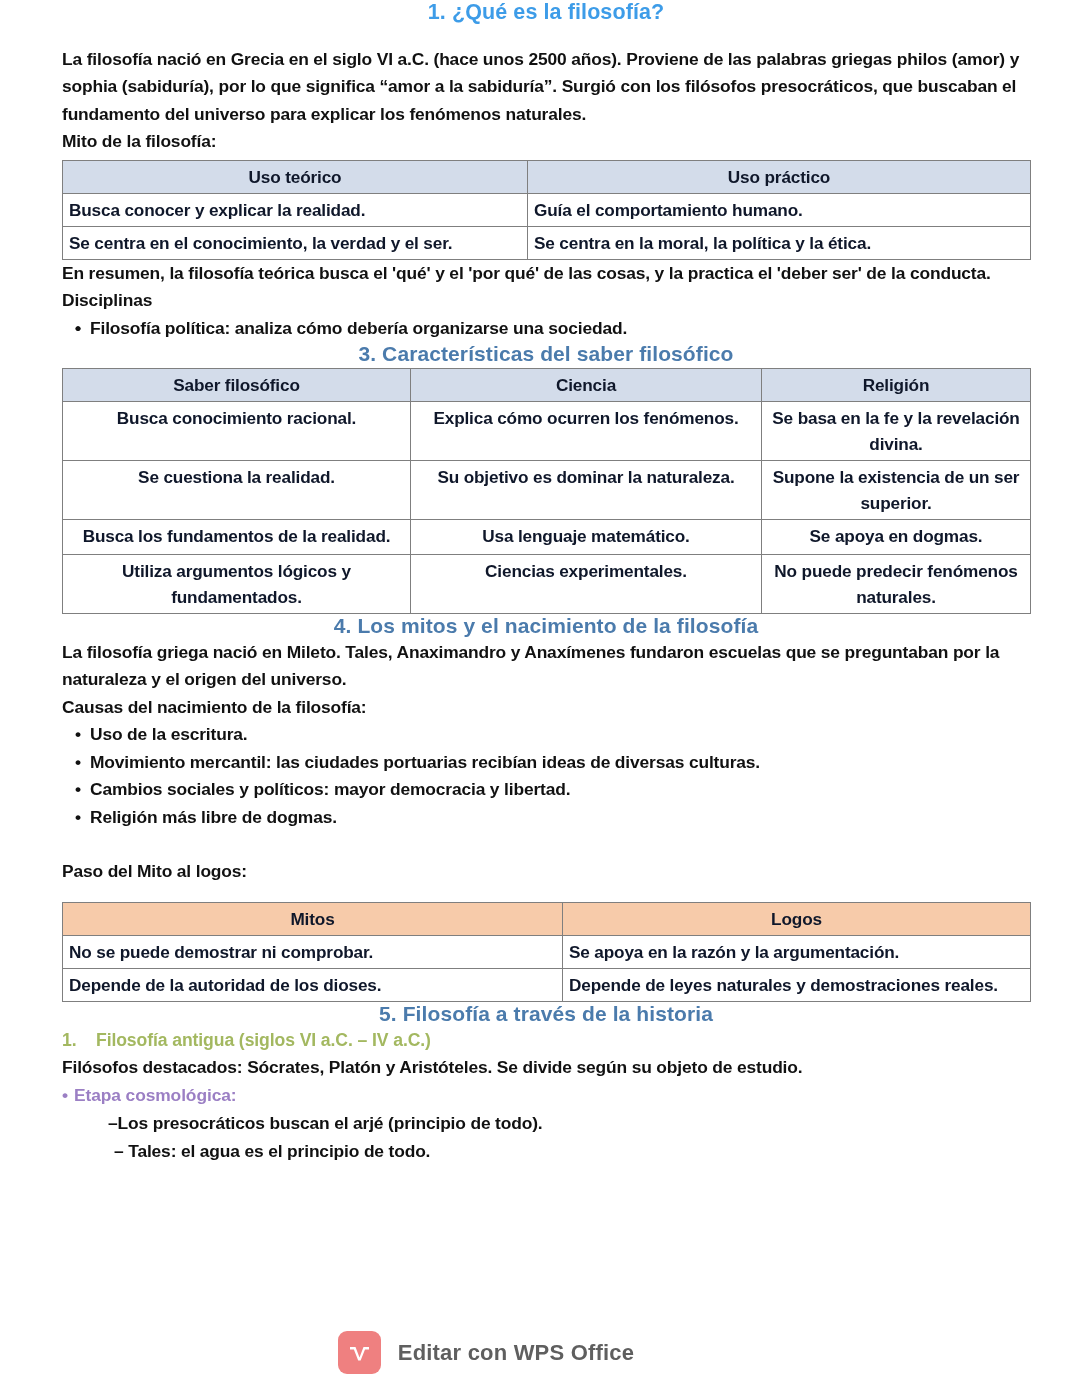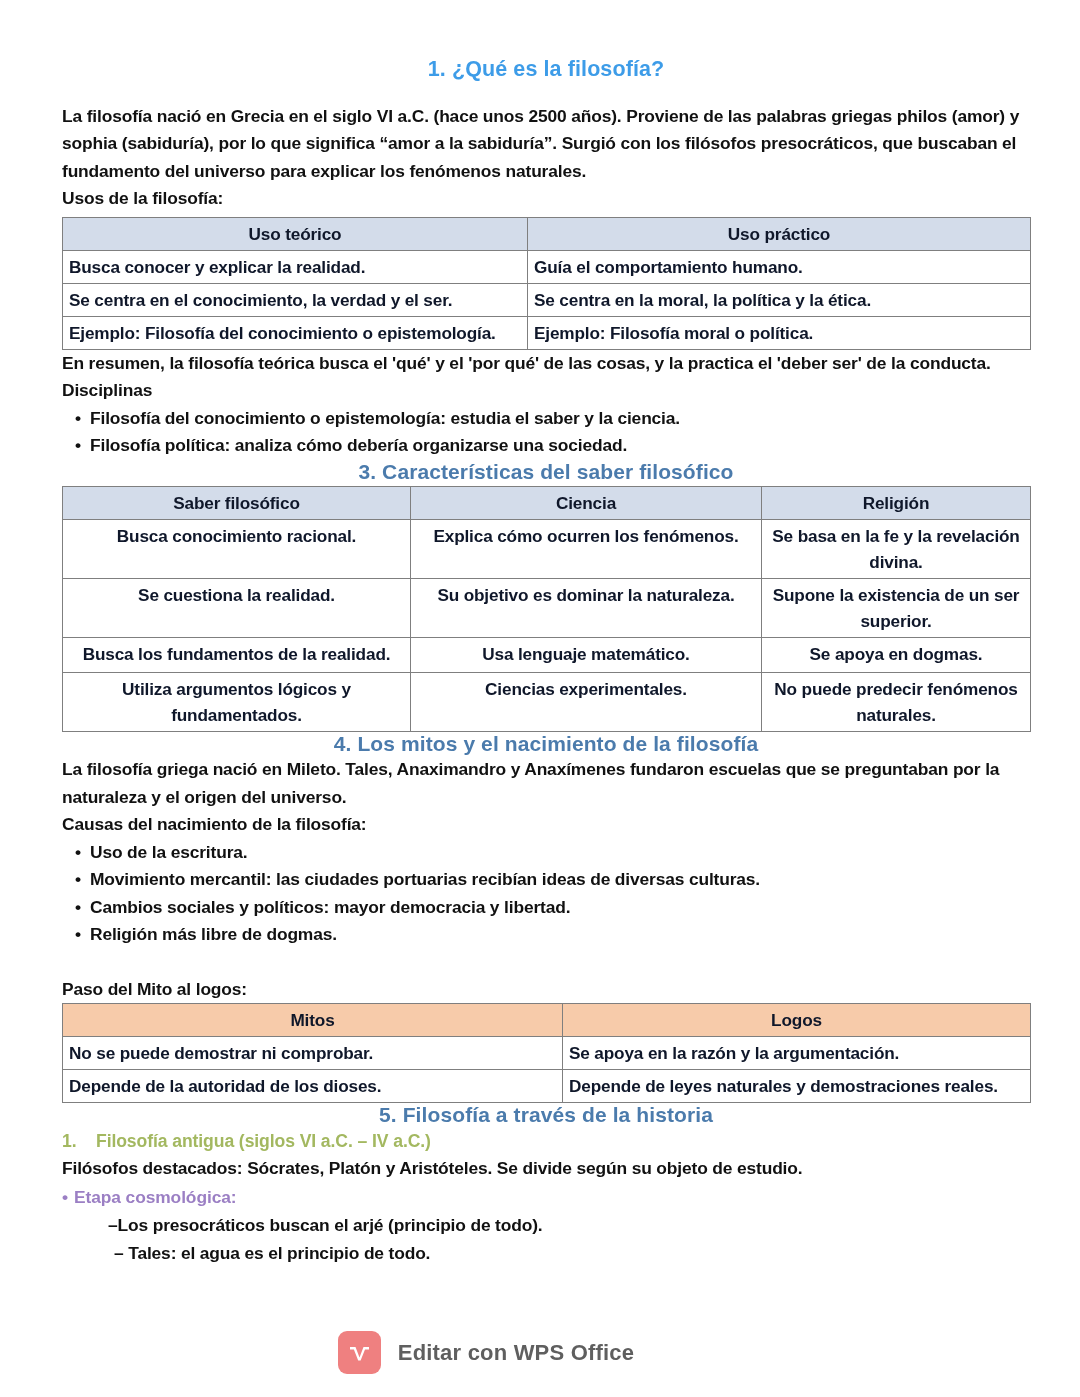--- a/index.html
+++ b/index.html
@@ -34,21 +34,20 @@
   h1.section-title-bright,
   h2.section-title-muted {
     margin: 0;
     text-align: center;
     font-weight: bold;
     line-height: 1.15;
   }
   h1.section-title-bright {
     font-size: 21.5px;
     color: #3d9ce8;
-    padding-top: 57px;
     letter-spacing: 0.1px;
   }
   h2.section-title-muted {
     font-size: 21px;
     color: #4b7bac;
     letter-spacing: 0.1px;
   }
 
   
   p.body-text {
@@ -123,21 +122,21 @@
   #table-usos col.c2 { width: 503px; }
 
   
   #table-caracteristicas { margin-top: 2px; }
   #table-caracteristicas col.c1 { width: 348px; }
   #table-caracteristicas col.c2 { width: 351px; }
   #table-caracteristicas col.c3 { width: 269px; }
   #table-caracteristicas td { height: 28px; }
 
   
-  #table-mitos { margin-top: 0; border-radius: 23px; }
+  #table-mitos { margin-top: 16px; border-radius: 23px; }
   #table-mitos col.c1 { width: 500px; }
   #table-mitos col.c2 { width: 468px; }
 
   
   .numbered-olive {
     font-size: 17.6px;
     font-weight: bold;
     color: #a3b860;
     line-height: 28px;
     letter-spacing: -0.1px;
@@ -200,21 +199,21 @@
 </head>
 <body>
 
 <div class="page">
   <div class="content">
 
     <h1 class="section-title-bright">1. ¿Qué es la filosofía?</h1>
 
     <p class="body-text spaced-top">La filosofía nació en Grecia en el siglo VI a.C. (hace unos 2500 años). Proviene de las palabras griegas philos (amor) y sophia (sabiduría), por lo que significa “amor a la sabiduría”. Surgió con los filósofos presocráticos, que buscaban el fundamento del universo para explicar los fenómenos naturales.</p>
 
-    <p class="body-text">Usos de la filosofía:</p>
+    <p class="body-text">Mito de la filosofía:</p>
 
     <table class="doc-table tbl-left" id="table-usos">
       <colgroup>
           <col class="c1">
           <col class="c2">
         </colgroup>
       <thead class="hdr-blue">
         <tr>
           <th>Uso teórico</th>
           <th>Uso práctico</th>
@@ -222,34 +221,30 @@
       </thead>
       <tbody>
         <tr>
           <td>Busca conocer y explicar la realidad.</td>
           <td>Guía el comportamiento humano.</td>
         </tr>
         <tr>
           <td>Se centra en el conocimiento, la verdad y el ser.</td>
           <td>Se centra en la moral, la política y la ética.</td>
         </tr>
-        <tr>
-          <td>Ejemplo: Filosofía del conocimiento o epistemología.</td>
-          <td>Ejemplo: Filosofía moral o política.</td>
-        </tr>
       </tbody>
     </table>
 
     <p class="body-text">En resumen, la filosofía teórica busca el 'qué' y el 'por qué' de las cosas, y la practica el 'deber ser' de la conducta.</p>
 
     <p class="body-text">Disciplinas</p>
 
     <ul class="bullet-list">
       <li>
-        <span class="dot">•</span><span>Filosofía del conocimiento o epistemología: estudia el saber y la ciencia.</span>
+        <span class="dot">•</span>
       </li>
       <li>
         <span class="dot">•</span><span>Filosofía política: analiza cómo debería organizarse una sociedad.</span>
       </li>
     </ul>
 
     <h2 class="section-title-muted">3. Características del saber filosófico</h2>
 
     <table class="doc-table tbl-center" id="table-caracteristicas">
       <colgroup>

